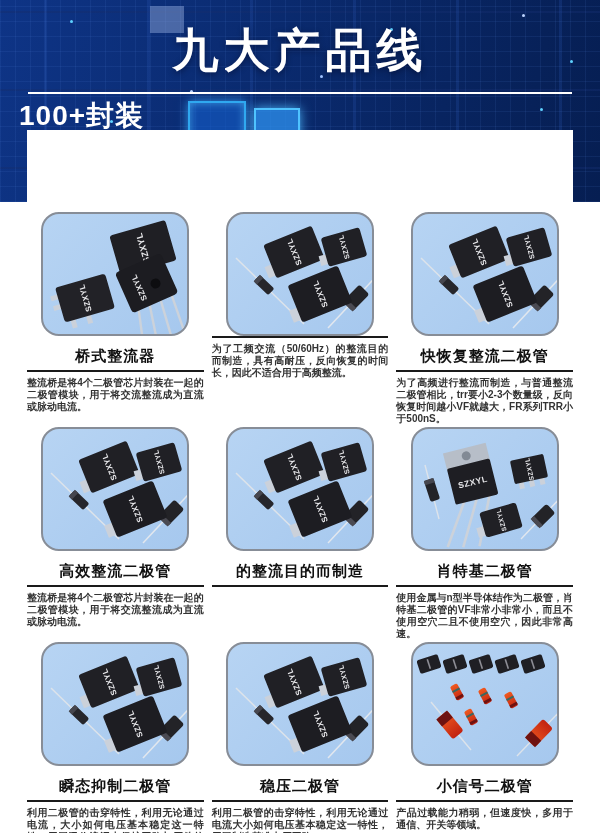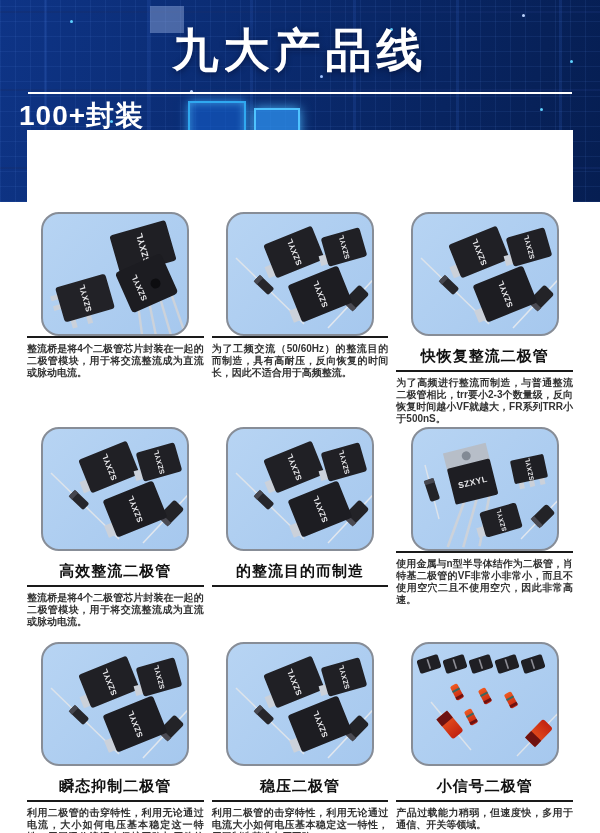--- a/index.html
+++ b/index.html
@@ -123,20 +123,21 @@
         <g transform="translate(42,84) rotate(-16)">
           <rect x="-33" y="-11" width="9" height="5" fill="#cbd1da"></rect>
           <rect x="-33" y="-1" width="9" height="5" fill="#cbd1da"></rect>
           <rect x="-20" y="16" width="5" height="10" fill="#cbd1da"></rect>
           <rect x="-4" y="16" width="5" height="10" fill="#cbd1da"></rect>
           <rect x="-26" y="-18" width="52" height="36" rx="3" fill="#222227"></rect>
           <text transform="rotate(-90)" y="3" text-anchor="middle" font-size="8" font-weight="bold" fill="#e9e9ec">SZXYL</text>
         </g>
       </svg>
     </div>
+    <div class="card-title">桥式整流器</div>
     <div class="card-divider"></div>
     <div class="card-desc">整流桥是将4个二极管芯片封装在一起的二极管模块，用于将交流整流成为直流或脉动电流。</div>
   </div>
 
   <div class="card">
     <div class="img-box">
       <svg class="scene" viewBox="0 0 144 120">
         <g>
           <line x1="8" y1="44" x2="76" y2="110" stroke="#dde3ea" stroke-width="1.5"></line>
           <g transform="translate(36,71) rotate(44)">
@@ -321,20 +322,21 @@
         </g>
         <g>
           <line x1="108" y1="110" x2="152" y2="64" stroke="#e2e7ee" stroke-width="1.4"></line>
           <g transform="translate(130,87) rotate(-44)">
               <rect x="-11" y="-6.5" width="22" height="13" rx="3" fill="#232327"></rect>
               <rect x="-11" y="-6.5" width="4.5" height="13" fill="#4a4a52"></rect>
             </g>
         </g>
       </svg>
     </div>
+    <div class="card-title">肖特基二极管</div>
     <div class="card-divider"></div>
     <div class="card-desc">使用金属与n型半导体结作为二极管，肖特基二极管的VF非常小非常小，而且不使用空穴二且不使用空穴，因此非常高速。</div>
   </div>
 
   <div class="card">
     <div class="img-box">
       <svg class="scene" viewBox="0 0 144 120">
         <g>
           <line x1="8" y1="44" x2="76" y2="110" stroke="#dde3ea" stroke-width="1.5"></line>
           <g transform="translate(36,71) rotate(44)">

